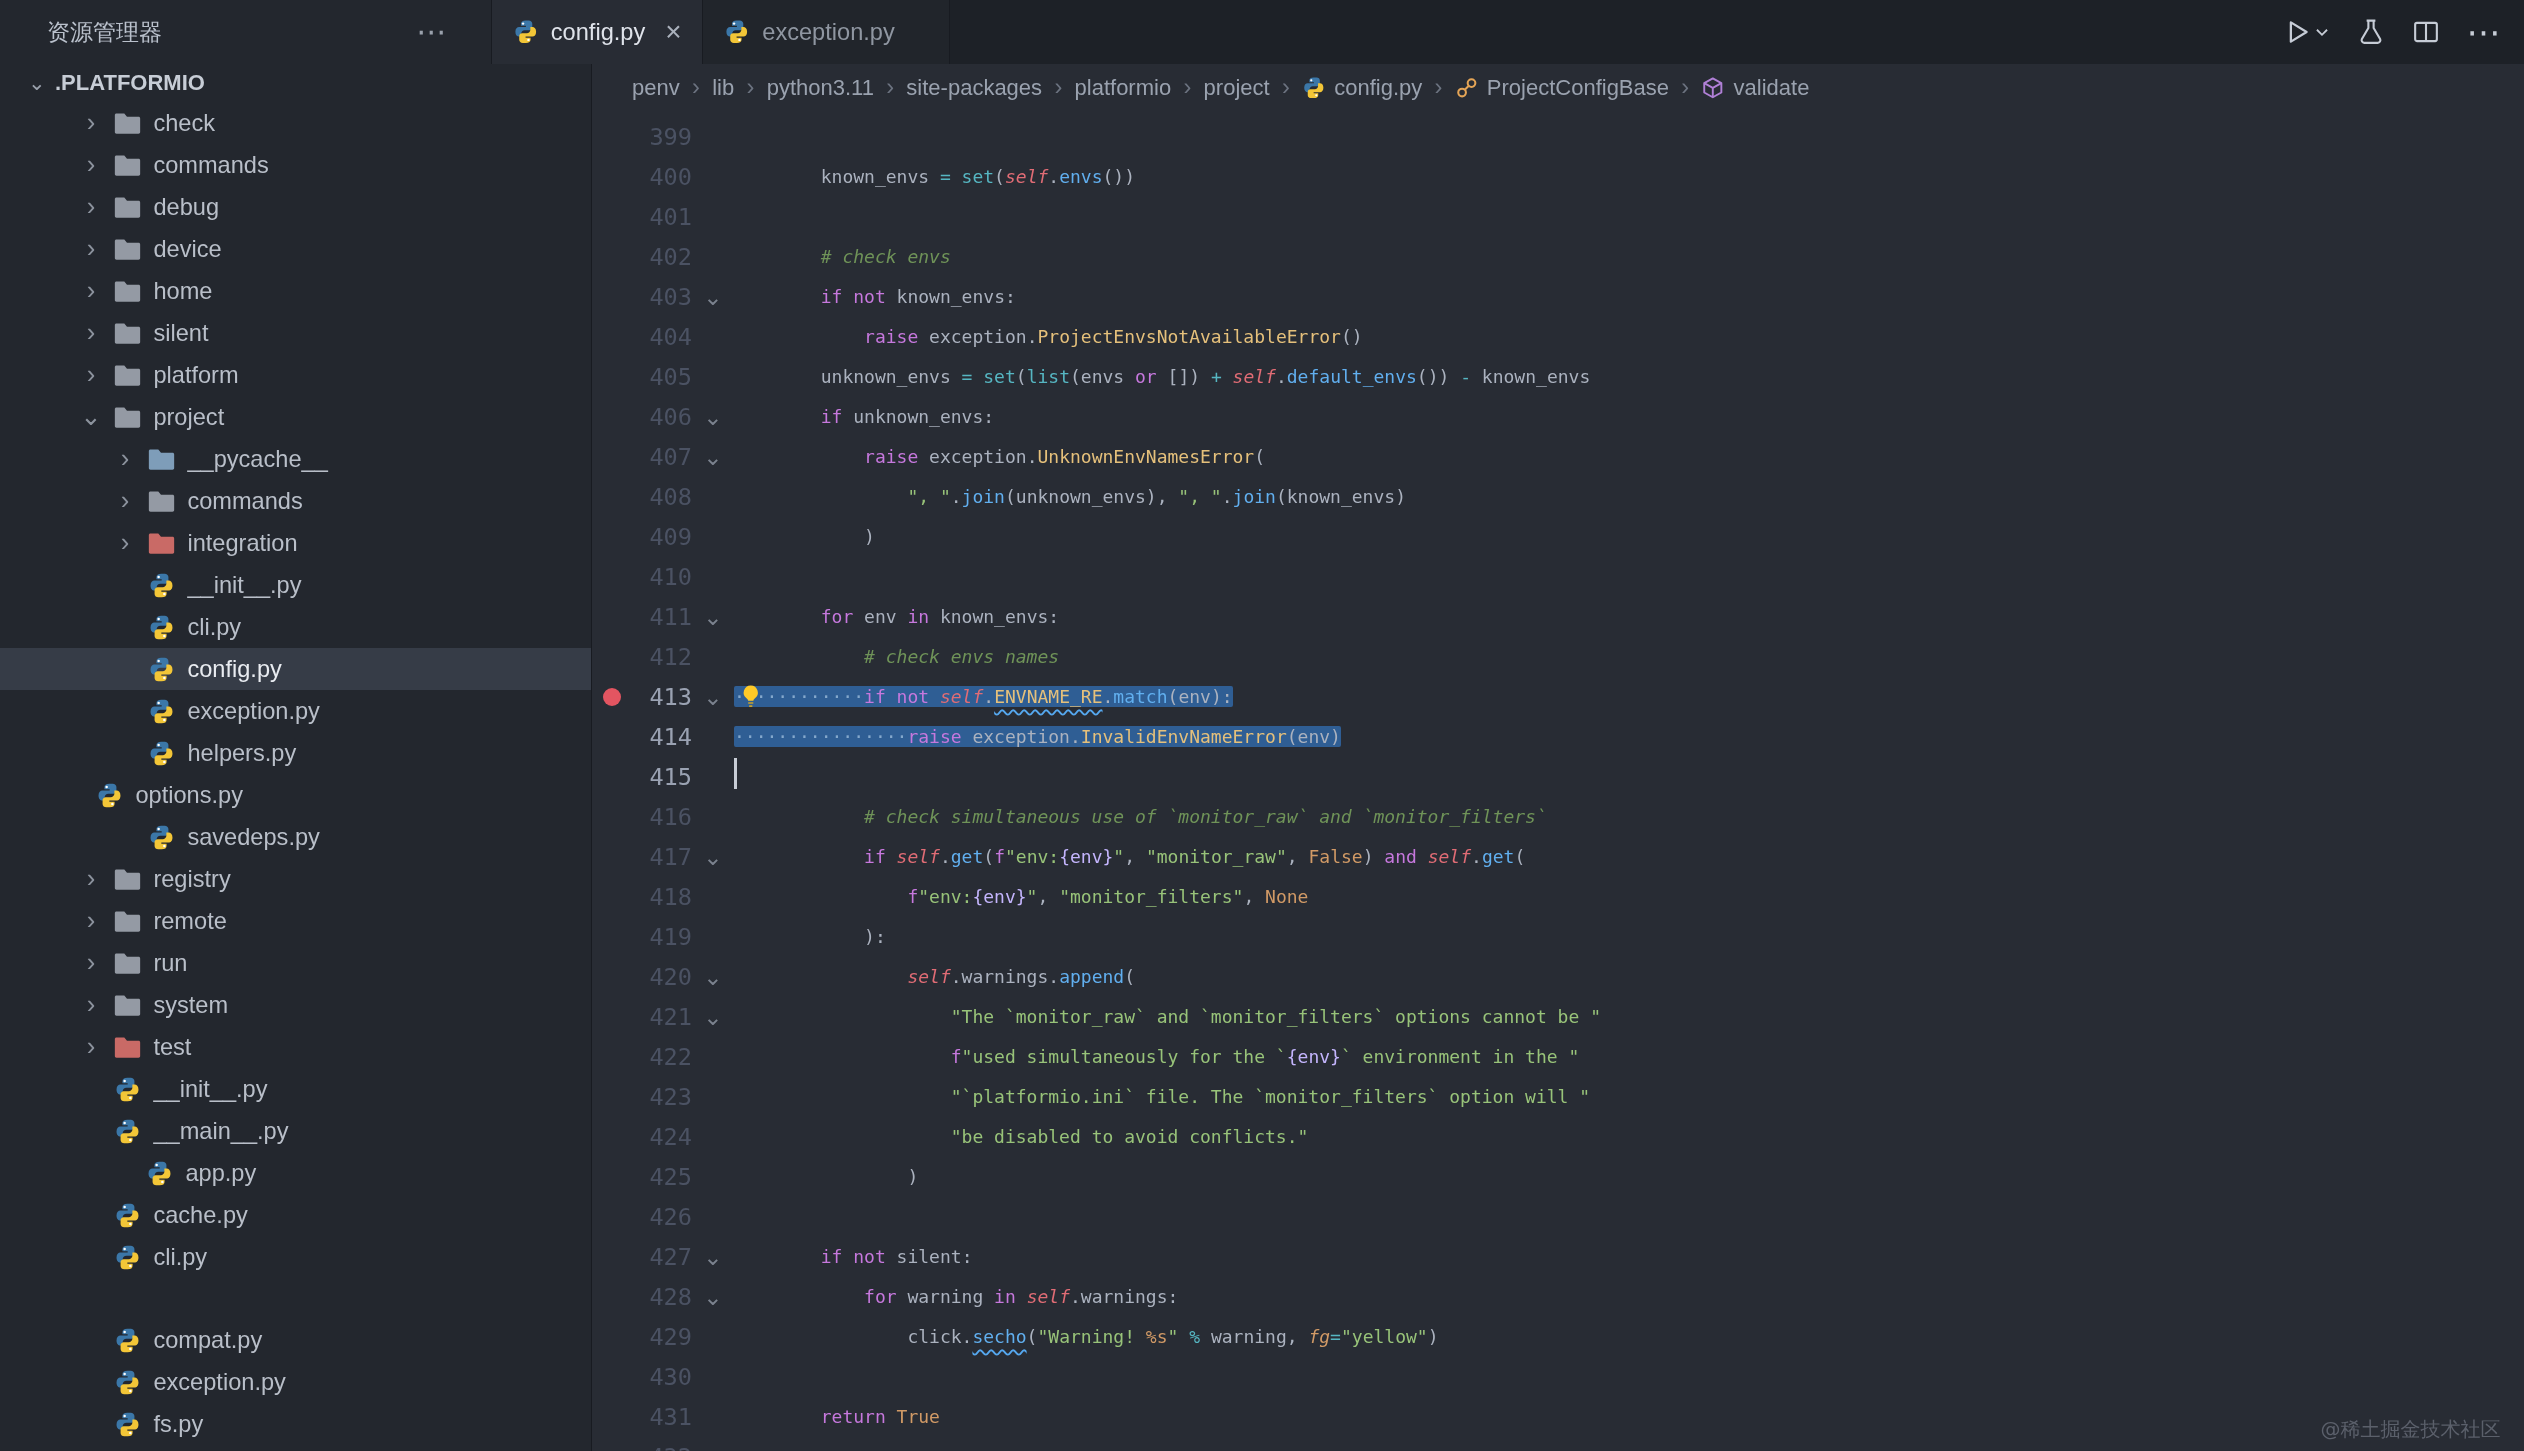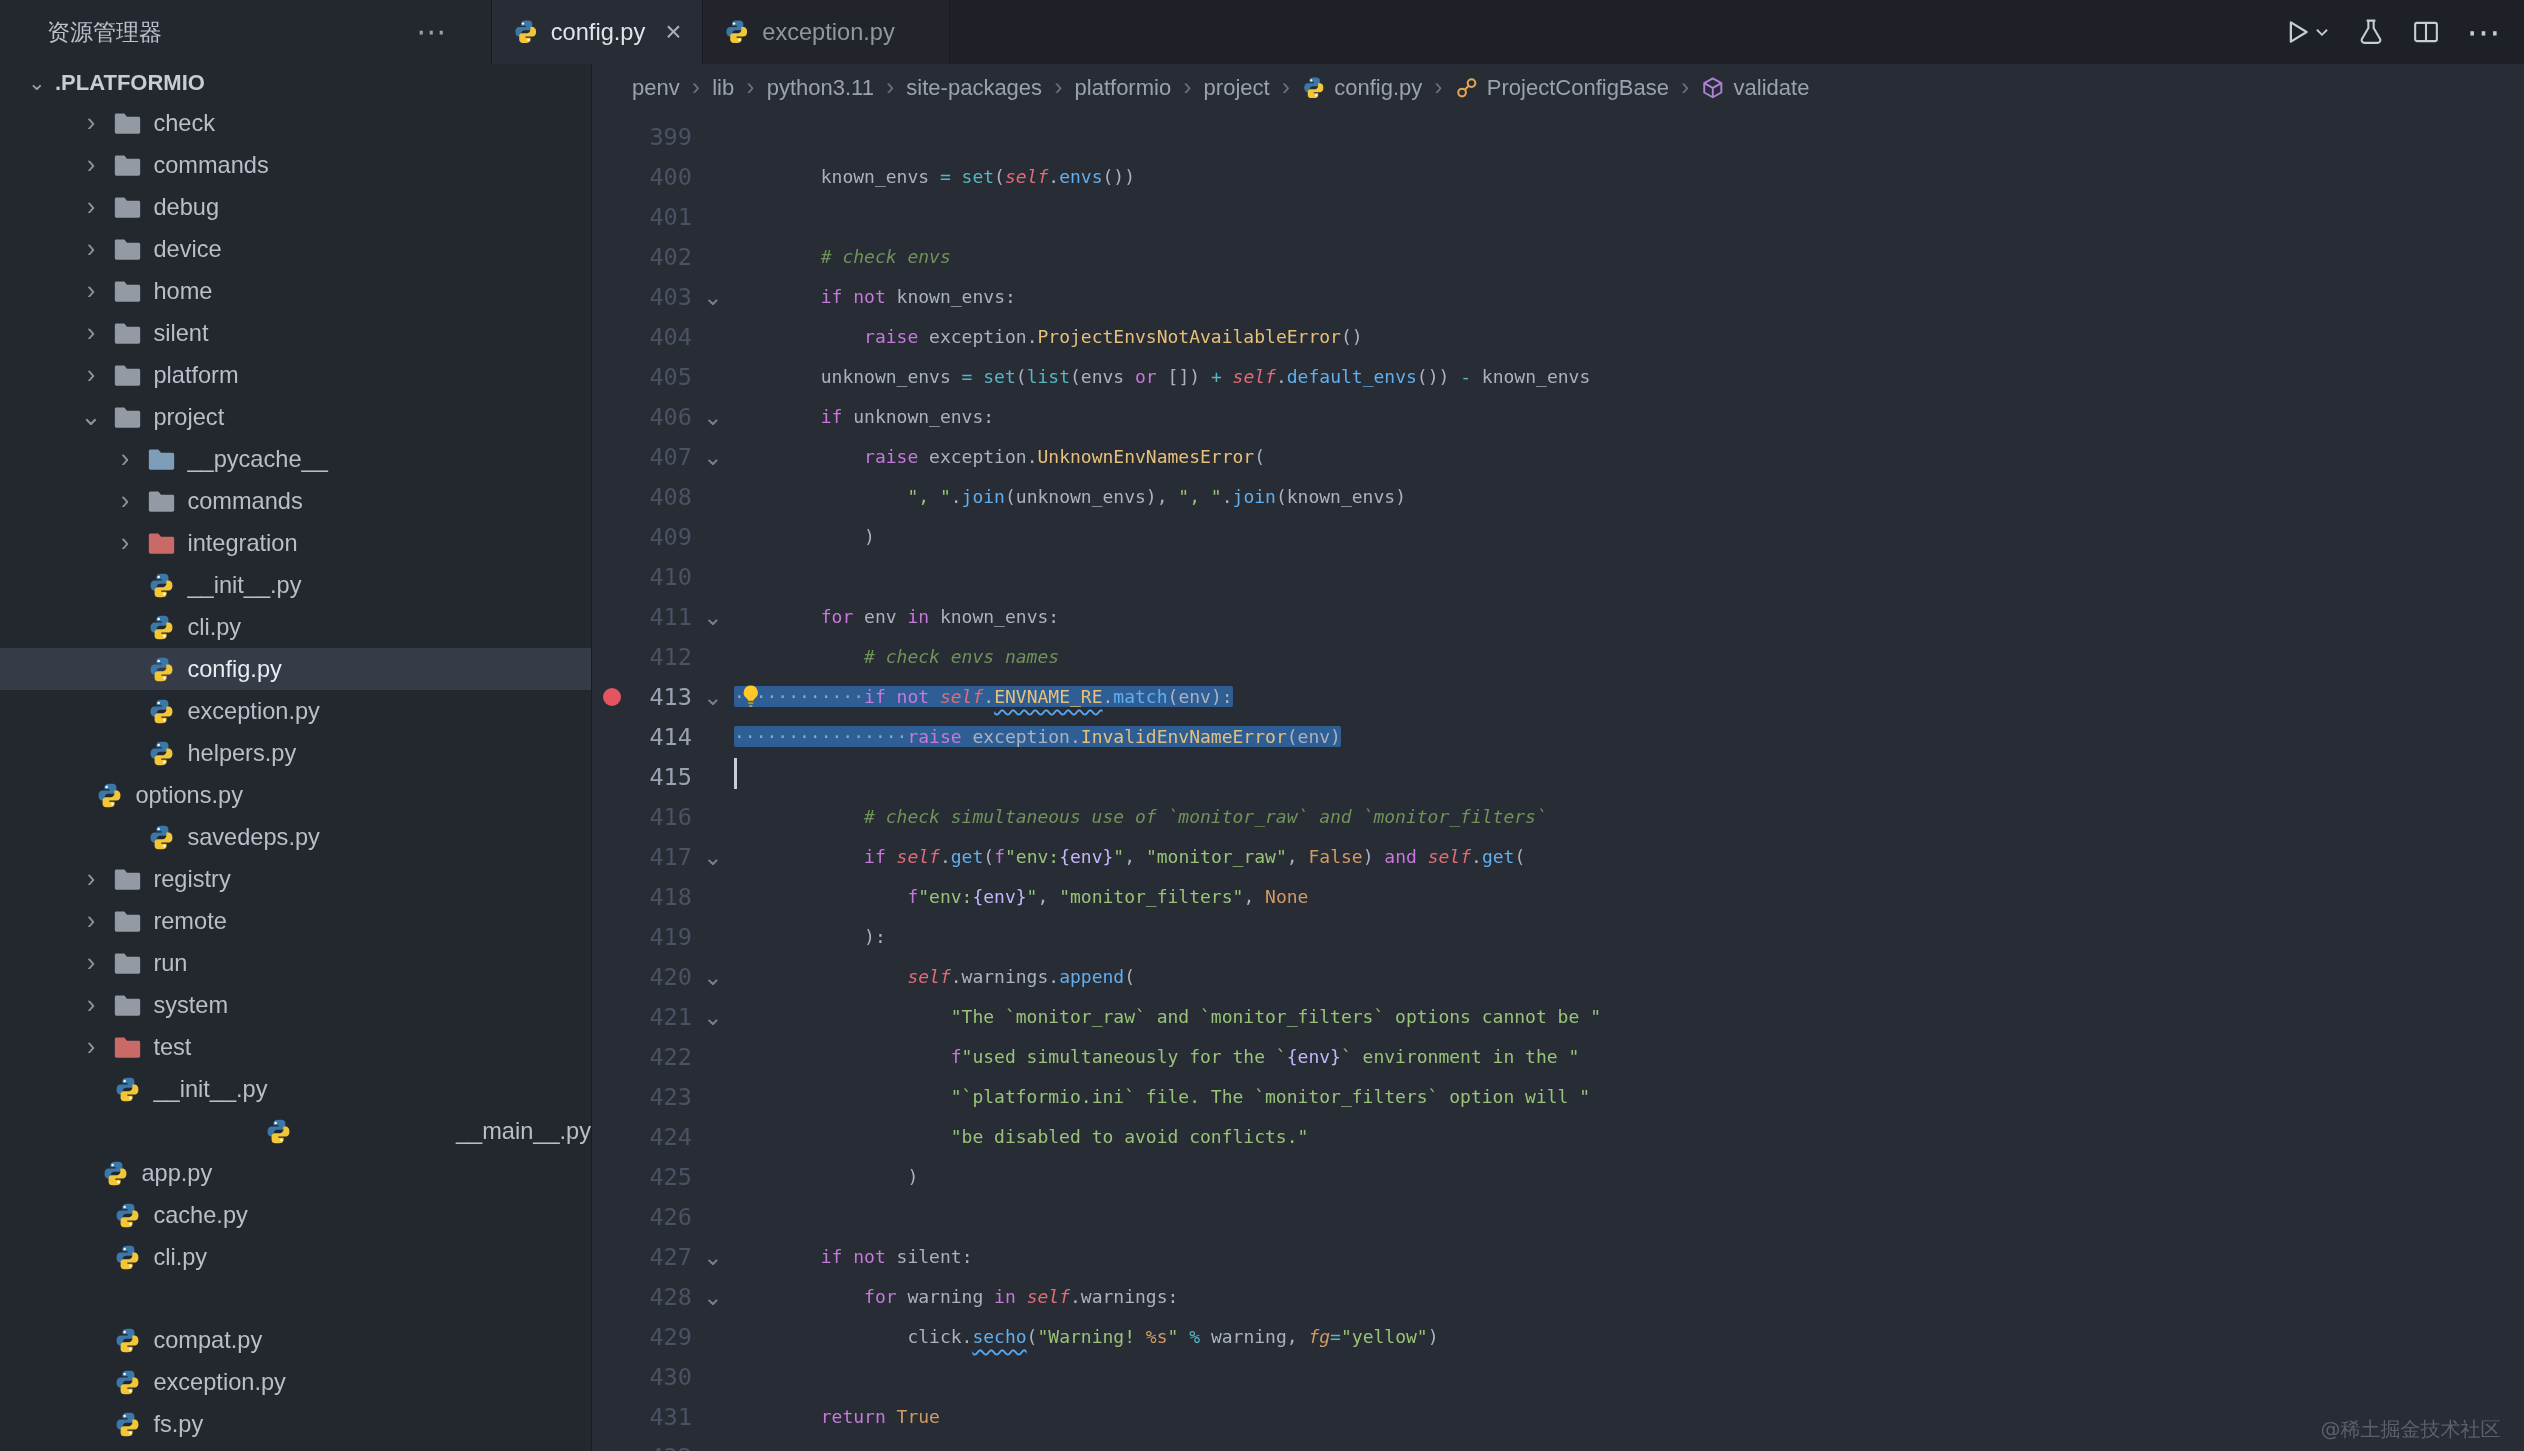--- a/index.html
+++ b/index.html
@@ -388,33 +388,33 @@
           <span class="ticon ">
             <svg viewBox="0 0 16 16">
               <path fill="#3b77a8" d="M7.9 1C5.9 1 5 1.9 5 3v1.3h3.1V5H3.8C2.6 5 1.5 5.9 1.5 8s1.1 3 2.3 3h1.3V9.2C5.1 8 6.1 7 7.3 7h3c1 0 1.8-.8 1.8-1.8V3c0-1.1-1-2-2.2-2z"></path>
               <circle cx="6.3" cy="2.9" r=".75" fill="#fff"></circle>
               <path fill="#f3c637" d="M8.1 15c2 0 2.9-.9 2.9-2v-1.3H7.9V11h4.3c1.2 0 2.3-.9 2.3-3s-1.1-3-2.3-3h-1.3v1.8c0 1.2-1 2.2-2.2 2.2h-3c-1 0-1.8.8-1.8 1.8V13c0 1.1 1 2 2.2 2z"></path>
               <circle cx="9.7" cy="13.1" r=".75" fill="#fff"></circle>
             </svg>
           </span>
           <span class="tlabel">__init__.py</span>
         </div>
-        <div class="tree-row" style="padding-left: 72px; justify-content: space-between;">
+        <div class="tree-row" style="padding-left: 72px;">
           <span class="arrow"></span>
           <span class="ticon ">
             <svg viewBox="0 0 16 16">
               <path fill="#3b77a8" d="M7.9 1C5.9 1 5 1.9 5 3v1.3h3.1V5H3.8C2.6 5 1.5 5.9 1.5 8s1.1 3 2.3 3h1.3V9.2C5.1 8 6.1 7 7.3 7h3c1 0 1.8-.8 1.8-1.8V3c0-1.1-1-2-2.2-2z"></path>
               <circle cx="6.3" cy="2.9" r=".75" fill="#fff"></circle>
               <path fill="#f3c637" d="M8.1 15c2 0 2.9-.9 2.9-2v-1.3H7.9V11h4.3c1.2 0 2.3-.9 2.3-3s-1.1-3-2.3-3h-1.3v1.8c0 1.2-1 2.2-2.2 2.2h-3c-1 0-1.8.8-1.8 1.8V13c0 1.1 1 2 2.2 2z"></path>
               <circle cx="9.7" cy="13.1" r=".75" fill="#fff"></circle>
             </svg>
           </span>
           <span class="tlabel">__main__.py</span>
         </div>
-        <div class="tree-row" style="padding-left: 60px;">
+        <div class="tree-row" style="padding-left: 104px;">
           <span class="arrow"></span>
           <span class="ticon ">
             <svg viewBox="0 0 16 16">
               <path fill="#3b77a8" d="M7.9 1C5.9 1 5 1.9 5 3v1.3h3.1V5H3.8C2.6 5 1.5 5.9 1.5 8s1.1 3 2.3 3h1.3V9.2C5.1 8 6.1 7 7.3 7h3c1 0 1.8-.8 1.8-1.8V3c0-1.1-1-2-2.2-2z"></path>
               <circle cx="6.3" cy="2.9" r=".75" fill="#fff"></circle>
               <path fill="#f3c637" d="M8.1 15c2 0 2.9-.9 2.9-2v-1.3H7.9V11h4.3c1.2 0 2.3-.9 2.3-3s-1.1-3-2.3-3h-1.3v1.8c0 1.2-1 2.2-2.2 2.2h-3c-1 0-1.8.8-1.8 1.8V13c0 1.1 1 2 2.2 2z"></path>
               <circle cx="9.7" cy="13.1" r=".75" fill="#fff"></circle>
             </svg>
           </span>
           <span class="tlabel">app.py</span>

